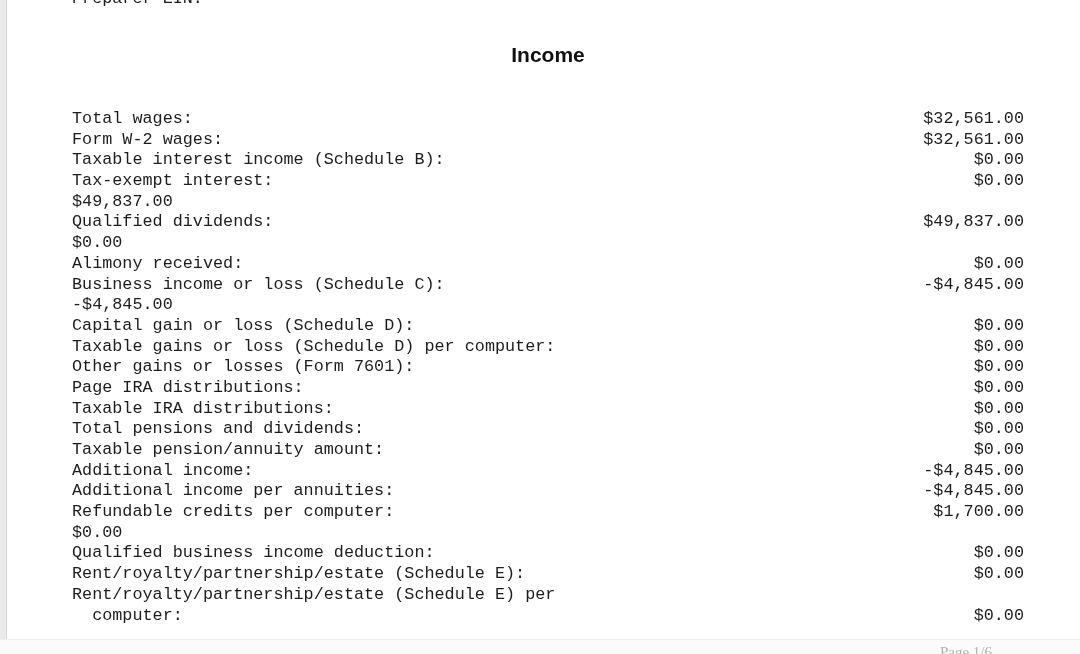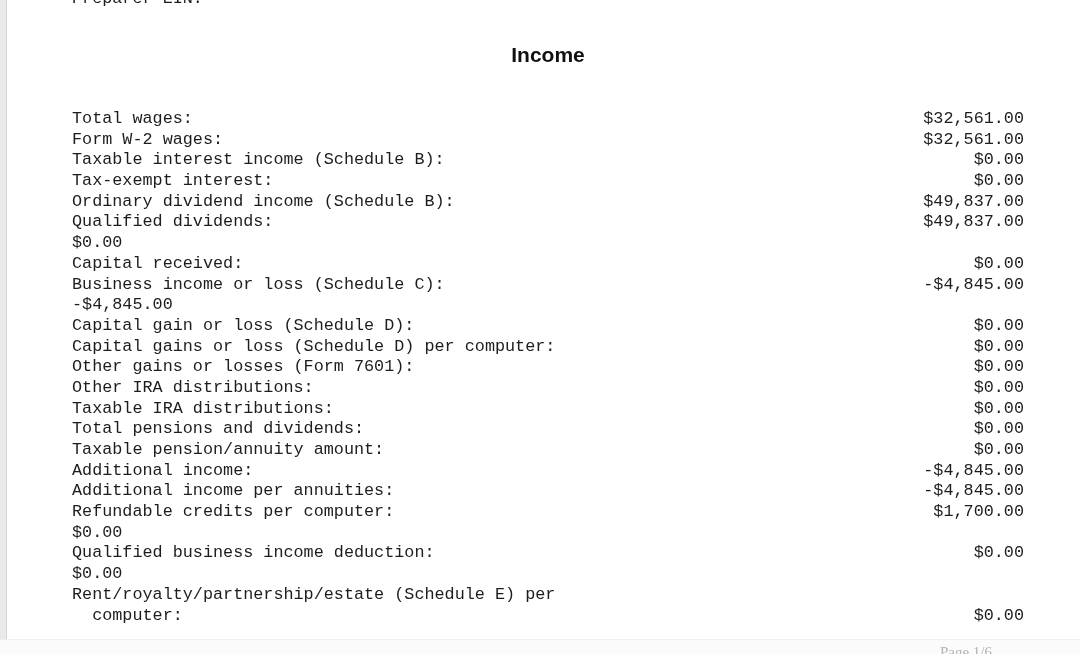--- a/index.html
+++ b/index.html
@@ -104,64 +104,63 @@
       <span class="lbl">Taxable interest income (Schedule B):</span>
       <span class="val">$0.00</span>
     </div>
 
     <div class="row">
       <span class="lbl">Tax-exempt interest:</span>
       <span class="val">$0.00</span>
     </div>
 
     <div class="row">
-      <span class="lbl">Ordinary dividend income (Schedule B):</span>
       <span class="val">$49,837.00</span>
     </div>
 
     <div class="row">
       <span class="lbl">Qualified dividends:</span>
       <span class="val">$49,837.00</span>
     </div>
 
     <div class="row">
       <span class="val">$0.00</span>
     </div>
 
     <div class="row">
-      <span class="lbl">Capital received:</span>
+      <span class="lbl">Alimony received:</span>
       <span class="val">$0.00</span>
     </div>
 
     <div class="row">
       <span class="lbl">Business income or loss (Schedule C):</span>
       <span class="val">-$4,845.00</span>
     </div>
 
     <div class="row">
       <span class="val">-$4,845.00</span>
     </div>
 
     <div class="row">
       <span class="lbl">Capital gain or loss (Schedule D):</span>
       <span class="val">$0.00</span>
     </div>
 
     <div class="row">
-      <span class="lbl">Capital gains or loss (Schedule D) per computer:</span>
+      <span class="lbl">Taxable gains or loss (Schedule D) per computer:</span>
       <span class="val">$0.00</span>
     </div>
 
     <div class="row">
       <span class="lbl">Other gains or losses (Form 7601):</span>
       <span class="val">$0.00</span>
     </div>
 
     <div class="row">
-      <span class="lbl">Other IRA distributions:</span>
+      <span class="lbl">Page IRA distributions:</span>
       <span class="val">$0.00</span>
     </div>
 
     <div class="row">
       <span class="lbl">Taxable IRA distributions:</span>
       <span class="val">$0.00</span>
     </div>
 
     <div class="row">
       <span class="lbl">Total pensions and dividends:</span>
@@ -191,20 +190,21 @@
     <div class="row">
       <span class="val">$0.00</span>
     </div>
 
     <div class="row">
       <span class="lbl">Qualified business income deduction:</span>
       <span class="val">$0.00</span>
     </div>
 
     <div class="row">
+      <span class="lbl">Rent/royalty/partnership/estate (Schedule E):</span>
       <span class="val">$0.00</span>
     </div>
 
     <div class="row">
       <span class="lbl">Rent/royalty/partnership/estate (Schedule E) per</span>
       <span class="val"></span>
     </div>
 
     <div class="row">
       <span class="lbl">  computer:</span>

